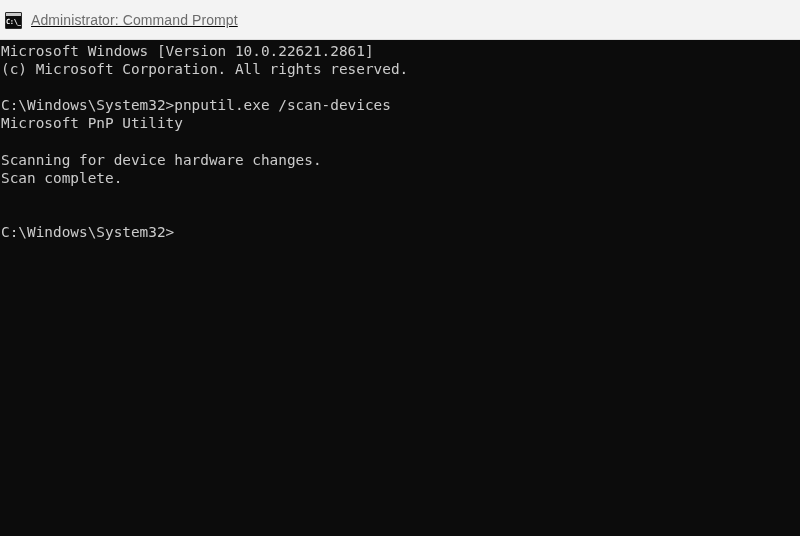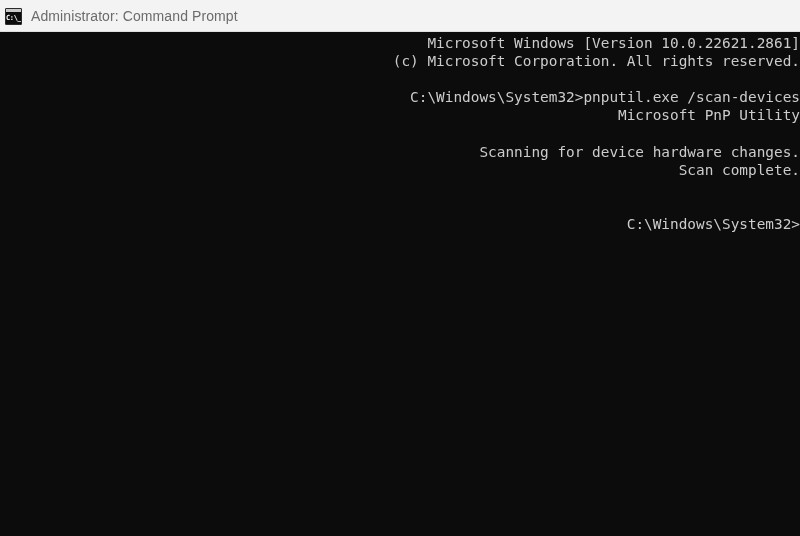--- a/index.html
+++ b/index.html
@@ -20,29 +20,30 @@
     width: 800px;
     height: 536px;
     position: relative;
     display: flex;
     flex-direction: column;
     background: #0c0c0c;
   }
 
   
   #titlebar {
-    height: 32px;
+    height: 40px;
     min-height: 28px;
     background: #f3f3f3;
     display: flex;
     align-items: center;
     padding-left: 5px;
     box-sizing: border-box;
     position: relative;
     user-select: none;
+    text-decoration: underline;
   }
   #titlebar::after {
     content: "";
     position: absolute;
     left: 0; right: 0; bottom: 0;
     height: 1px;
     background: #dedede;
   }
 
   
@@ -84,21 +85,20 @@
     white-space: nowrap;
   }
 
   
   #console {
     flex: 1 1 auto;
     background: #0c0c0c;
     position: relative;
     overflow: hidden;
     padding: 0;
-    text-align: right;
   }
   #console-text {
     margin: 0;
     padding: 2px 0 0 1px;
     font-family: "DejaVu Sans Mono", "Liberation Mono", monospace;
     font-size: 14.4px;
     line-height: 18.1px;
     color: #cccccc;
     white-space: pre;
     letter-spacing: 0px;

